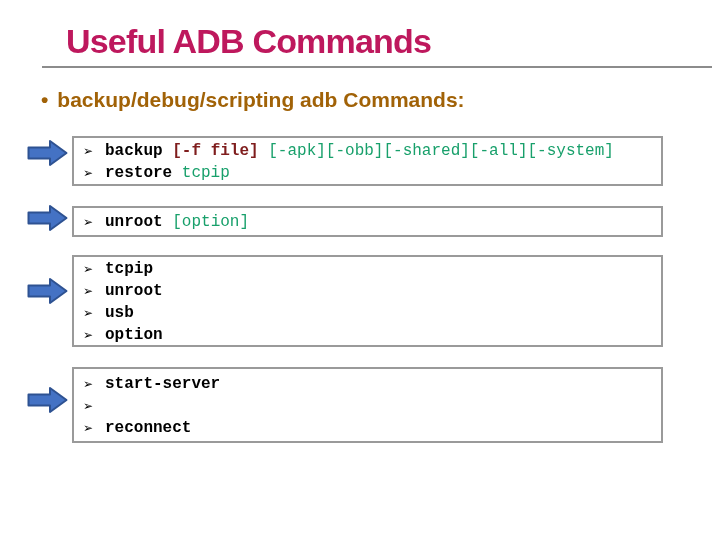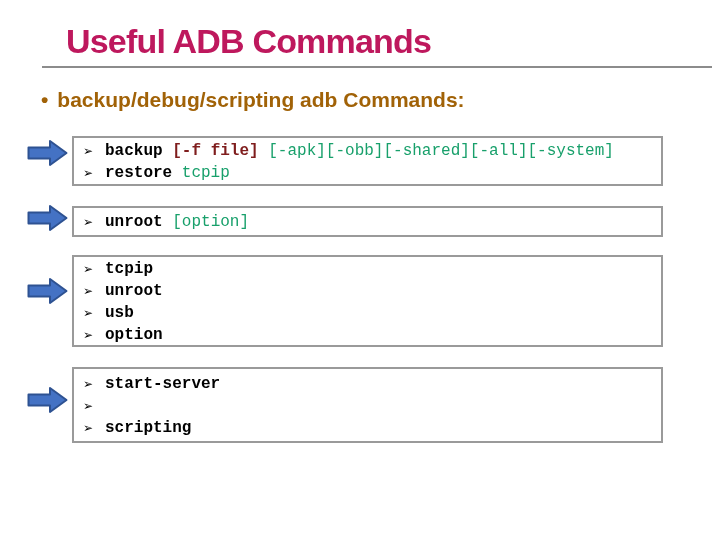--- a/index.html
+++ b/index.html
@@ -93,17 +93,17 @@
   <div class="box" style="top:367px;height:76px;padding-top:4px">
     <div class="line">
       <span class="bl">➢</span>
         <span class="seg cmd">start-server</span>
     </div>
     <div class="line">
       <span class="bl">➢</span>
     </div>
     <div class="line">
       <span class="bl">➢</span>
-        <span class="seg cmd">scripting</span>
+        <span class="seg cmd">reconnect</span>
     </div>
   </div>
 
 </div>
 
 </body></html>

